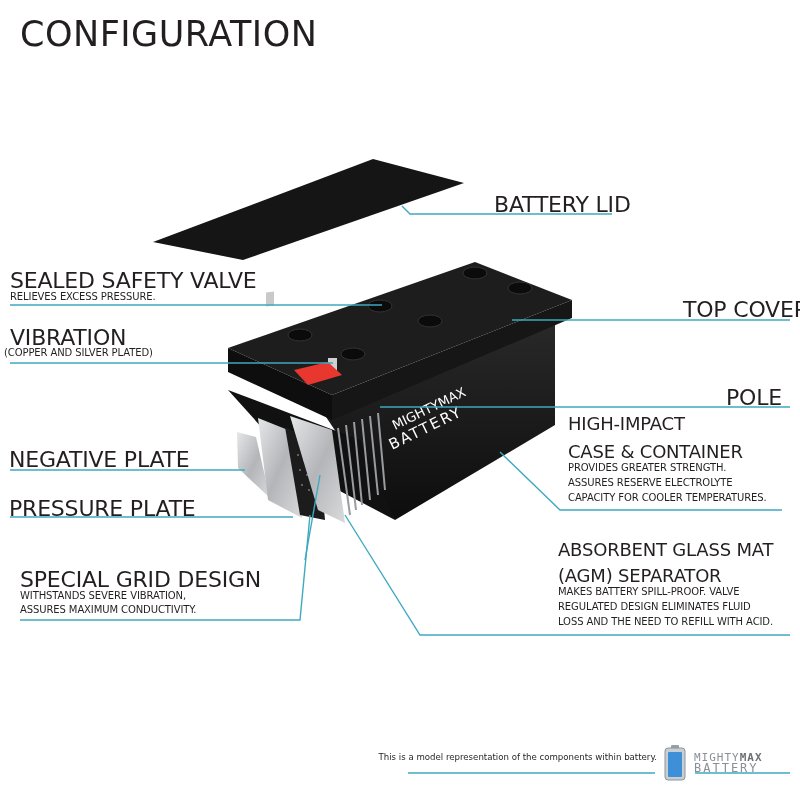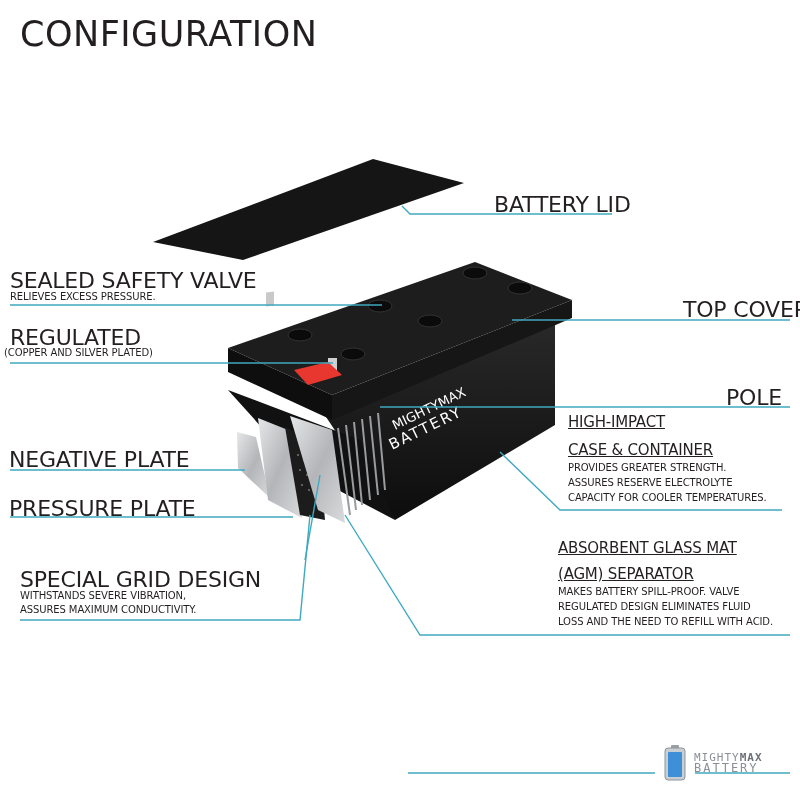--- a/index.html
+++ b/index.html
@@ -1,19 +1,19 @@
 <!DOCTYPE html>
 <html><head>
 <meta charset="utf-8">
 <style>
   html,body{margin:0;padding:0;background:#fff;}
   body{width:800px;height:800px;position:relative;overflow:hidden;font-family:"DejaVu Sans","Liberation Sans",sans-serif;color:#231f20;}
   .title{position:absolute;left:20px;top:14px;font-size:35px;letter-spacing:0.5px;font-weight:400;}
   .lbl{position:absolute;font-size:22px;white-space:nowrap;letter-spacing:-0.2px;}
-  .lbl.big{font-size:15px;text-decoration:underline;}
+  .lbl.big{font-size:18px;}
   .sub{position:absolute;font-size:10px;white-space:nowrap;letter-spacing:-0.1px;line-height:14px;}
   svg.art{position:absolute;left:0;top:0;}
   .foot{position:absolute;font-size:8.6px;text-align:right;white-space:nowrap;line-height:10px;}
   .brand{position:absolute;font-family:"DejaVu Sans Mono","Liberation Mono",monospace;font-size:11px;letter-spacing:1px;color:#8a9099;line-height:11px;}
 </style>
 </head>
 <body>
 
 <div class="title">CONFIGURATION</div>
 
@@ -93,21 +93,21 @@
   </g>
 </svg>
 
 <div class="lbl" style="left:494px;top:192px;">BATTERY LID</div>
 
 <div class="lbl" style="left:10px;top:268px;">SEALED SAFETY VALVE</div>
 <div class="sub" style="left:10px;top:290px;">RELIEVES EXCESS PRESSURE.</div>
 
 <div class="lbl" style="left:683px;top:297px;">TOP COVER</div>
 
-<div class="lbl" style="left:10px;top:325px;">REGULATED</div>
+<div class="lbl" style="left:10px;top:325px;">VIBRATION</div>
 <div class="sub" style="left:4px;top:346px;">(COPPER AND SILVER PLATED)</div>
 
 <div class="lbl" style="left:726px;top:385px;">POLE</div>
 
 <div class="lbl big" style="left:568px;top:413px;">HIGH-IMPACT</div>
 <div class="lbl big" style="left:568px;top:441px;">CASE &amp; CONTAINER</div>
 <div class="sub" style="left:568px;top:461px;">PROVIDES GREATER STRENGTH.</div>
 <div class="sub" style="left:568px;top:476px;">ASSURES RESERVE ELECTROLYTE</div>
 <div class="sub" style="left:568px;top:491px;text-align:right;">CAPACITY FOR COOLER TEMPERATURES.</div>
 
@@ -118,20 +118,21 @@
 <div class="sub" style="left:20px;top:589px;">WITHSTANDS SEVERE VIBRATION,</div>
 <div class="sub" style="left:20px;top:603px;">ASSURES MAXIMUM CONDUCTIVITY.</div>
 
 <div class="lbl big" style="left:558px;top:539px;">ABSORBENT GLASS MAT</div>
 <div class="lbl big" style="left:558px;top:565px;">(AGM) SEPARATOR</div>
 <div class="sub" style="left:558px;top:585px;">MAKES BATTERY SPILL-PROOF. VALVE</div>
 <div class="sub" style="left:558px;top:600px;">REGULATED DESIGN ELIMINATES FLUID</div>
 <div class="sub" style="left:558px;top:615px;">LOSS AND THE NEED TO REFILL WITH ACID.</div>
 
 <div class="foot" style="right:143px;top:752px;">
+  <div>This is a model representation of the components within battery.</div>
 </div>
 
 <svg style="position:absolute;left:664px;top:745px;" width="22" height="36">
   <rect x="7" y="0" width="8" height="4" rx="1" fill="#9aa0a6"></rect>
   <rect x="1" y="3" width="20" height="32" rx="3" fill="#c9ced3" stroke="#8d949b"></rect>
   <rect x="4" y="7" width="14" height="25" rx="1" fill="#3d8fd8"></rect>
 </svg>
 <div class="brand" style="left:694px;top:752px;">
   <div><span>MIGHTY</span><span style="font-weight:bold;color:#6b7178;">MAX</span></div>
   <div style="font-size:12px;letter-spacing:2px;">BATTERY</div>

